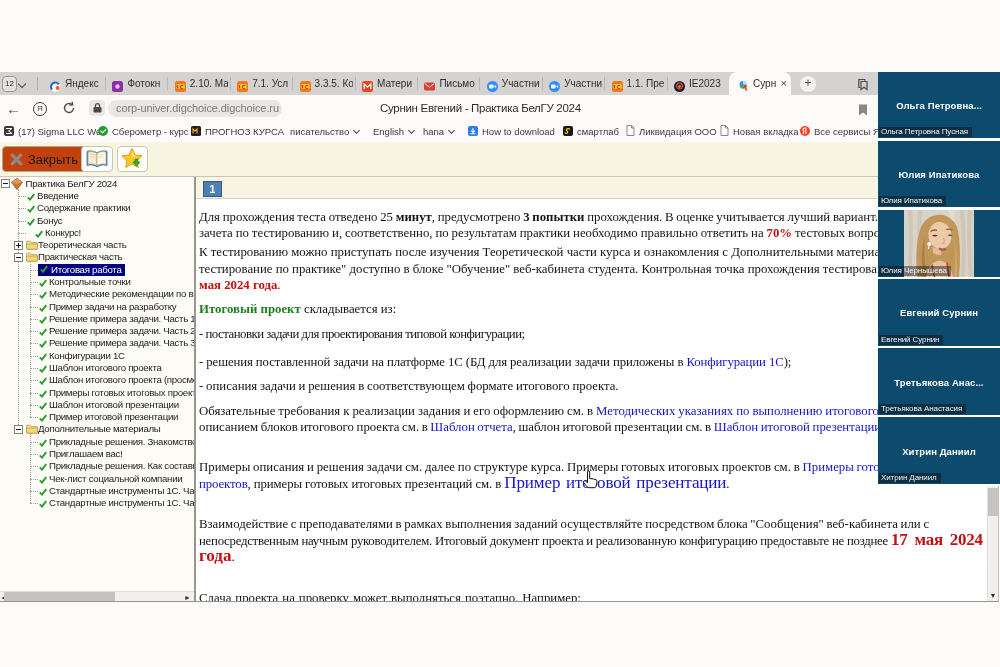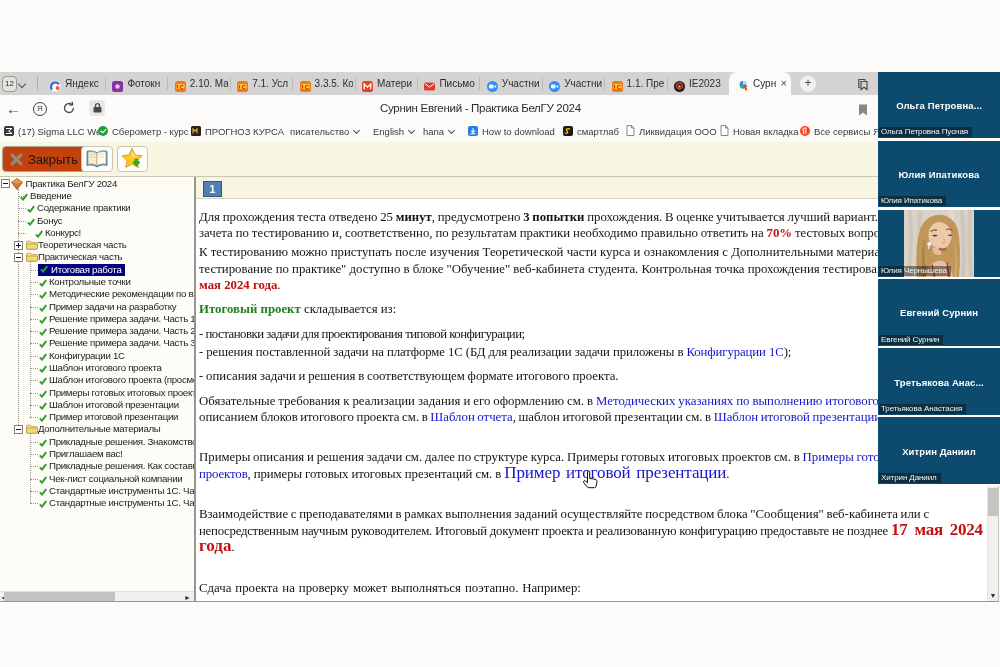--- a/index.html
+++ b/index.html
@@ -91,21 +91,21 @@
 
   
   .chead{position:absolute;left:0;top:0;right:0;height:22px;background:#f8f5e2;border-bottom:1px solid #d5d2bb;box-sizing:border-box;}
   .badge{position:absolute;left:7px;top:4px;width:17px;height:14px;background:#4e80b3;border:1px solid #2f5a88;box-sizing:content-box;
          color:#fff;font-weight:bold;font-size:10.5px;text-align:center;line-height:14px;font-family:"Liberation Sans",sans-serif;}
   .ctext{position:absolute;left:3px;top:32px;right:14px;font-family:"Liberation Serif",serif;font-size:12.8px;line-height:16.4px;color:#141414;}
   .para{margin:0 0 7px 0;}
   .p-0{margin-bottom:2.5px;}
   .p-1{margin-bottom:7px;}
   .p-2{margin-bottom:9px;}
-  .p-3{margin-bottom:2px;}
+  .p-3{margin-bottom:12px;}
   .p-4{margin-bottom:7px;}
   .p-5{margin-bottom:8.5px;}
   .p-6{margin-bottom:0;}
   .p-7{margin-bottom:0;}
   .p-8{margin-bottom:0;}
   .blank{height:24px;}
   .cline{white-space:nowrap;}
   .b{font-weight:bold;}
   .red{color:#c21010;font-weight:bold;}
   .green{color:#1e7e1e;font-weight:bold;font-family:Liberation Serif, serif;}
@@ -281,20 +281,23 @@
             <path d="M11.5 7 a4.5 4.5 0 1 1 -1.7 -3.5" fill="none" stroke="#4a4a4a" stroke-width="1.4"></path>
             <path d="M10.2 0.8 l0.3 3 -3 0.2" fill="none" stroke="#4a4a4a" stroke-width="1.4"></path>
           </svg>
       </div>
       <div class="lock-chip">
         <svg width="9" height="10" viewBox="0 0 9 10">
             <rect x="0.5" y="4" width="8" height="5.5" rx="1" fill="#4a4a4a"></rect>
             <path d="M2.5 4 v-1.3 a2 2 0 0 1 4 0 V4" fill="none" stroke="#4a4a4a" stroke-width="1.3"></path>
           </svg>
       </div>
+      <div class="url-pill">
+          <span>corp-univer.digchoice.digchoice.ru</span>
+        </div>
       <div class="page-title">Сурнин Евгений - Практика БелГУ 2024</div>
       <div class="flag-icon">
         <svg width="10" height="12" viewBox="0 0 10 12">
             <path d="M1 0.5 h8 v11 l-4-3 -4 3z" fill="#8a8886"></path>
           </svg>
       </div>
     </div>
 
     <div class="bmbar">
         <div id="bms">
@@ -373,21 +376,21 @@
                 <i></i>
               </span>
               <span style="position:absolute;left:11px;top:0px"><svg width="12" height="12" viewBox="0 0 12 12">
                   <polygon points="6,0.5 11.5,4.2 6,11.5 0.5,4.2" fill="#c97a35" stroke="#8a4a18" stroke-width="0.8"></polygon>
                   <polygon points="6,0.5 11.5,4.2 6,5.8 0.5,4.2" fill="#e09a55"></polygon>
                 </svg></span>
               <span class="lbl" style="left:25.5px">Практика БелГУ 2024</span>
             </div>
             <div class="trow" style="top: 13.08px;">
               <span class="stub" style="left:17.5px;width:8px"></span>
-              <span class="hl" style="left:19px">
+              <span class="hl" style="left:26px">
                 <span class="check" style="left:0.5px"><svg width="8" height="8" viewBox="0 0 8 8">
                     <path d="M0.8 4.4 L3 6.6 L7.2 1.2" fill="none" stroke="#2f9e2f" stroke-width="2"></path>
                   </svg></span>
                 <span class="lblin">Введение</span>
               </span>
             </div>
             <div class="trow" style="top: 25.36px;">
               <span class="stub" style="left:17.5px;width:8px"></span>
               <span class="hl" style="left:26px">
                 <span class="check" style="left:0.5px"><svg width="8" height="8" viewBox="0 0 8 8">

